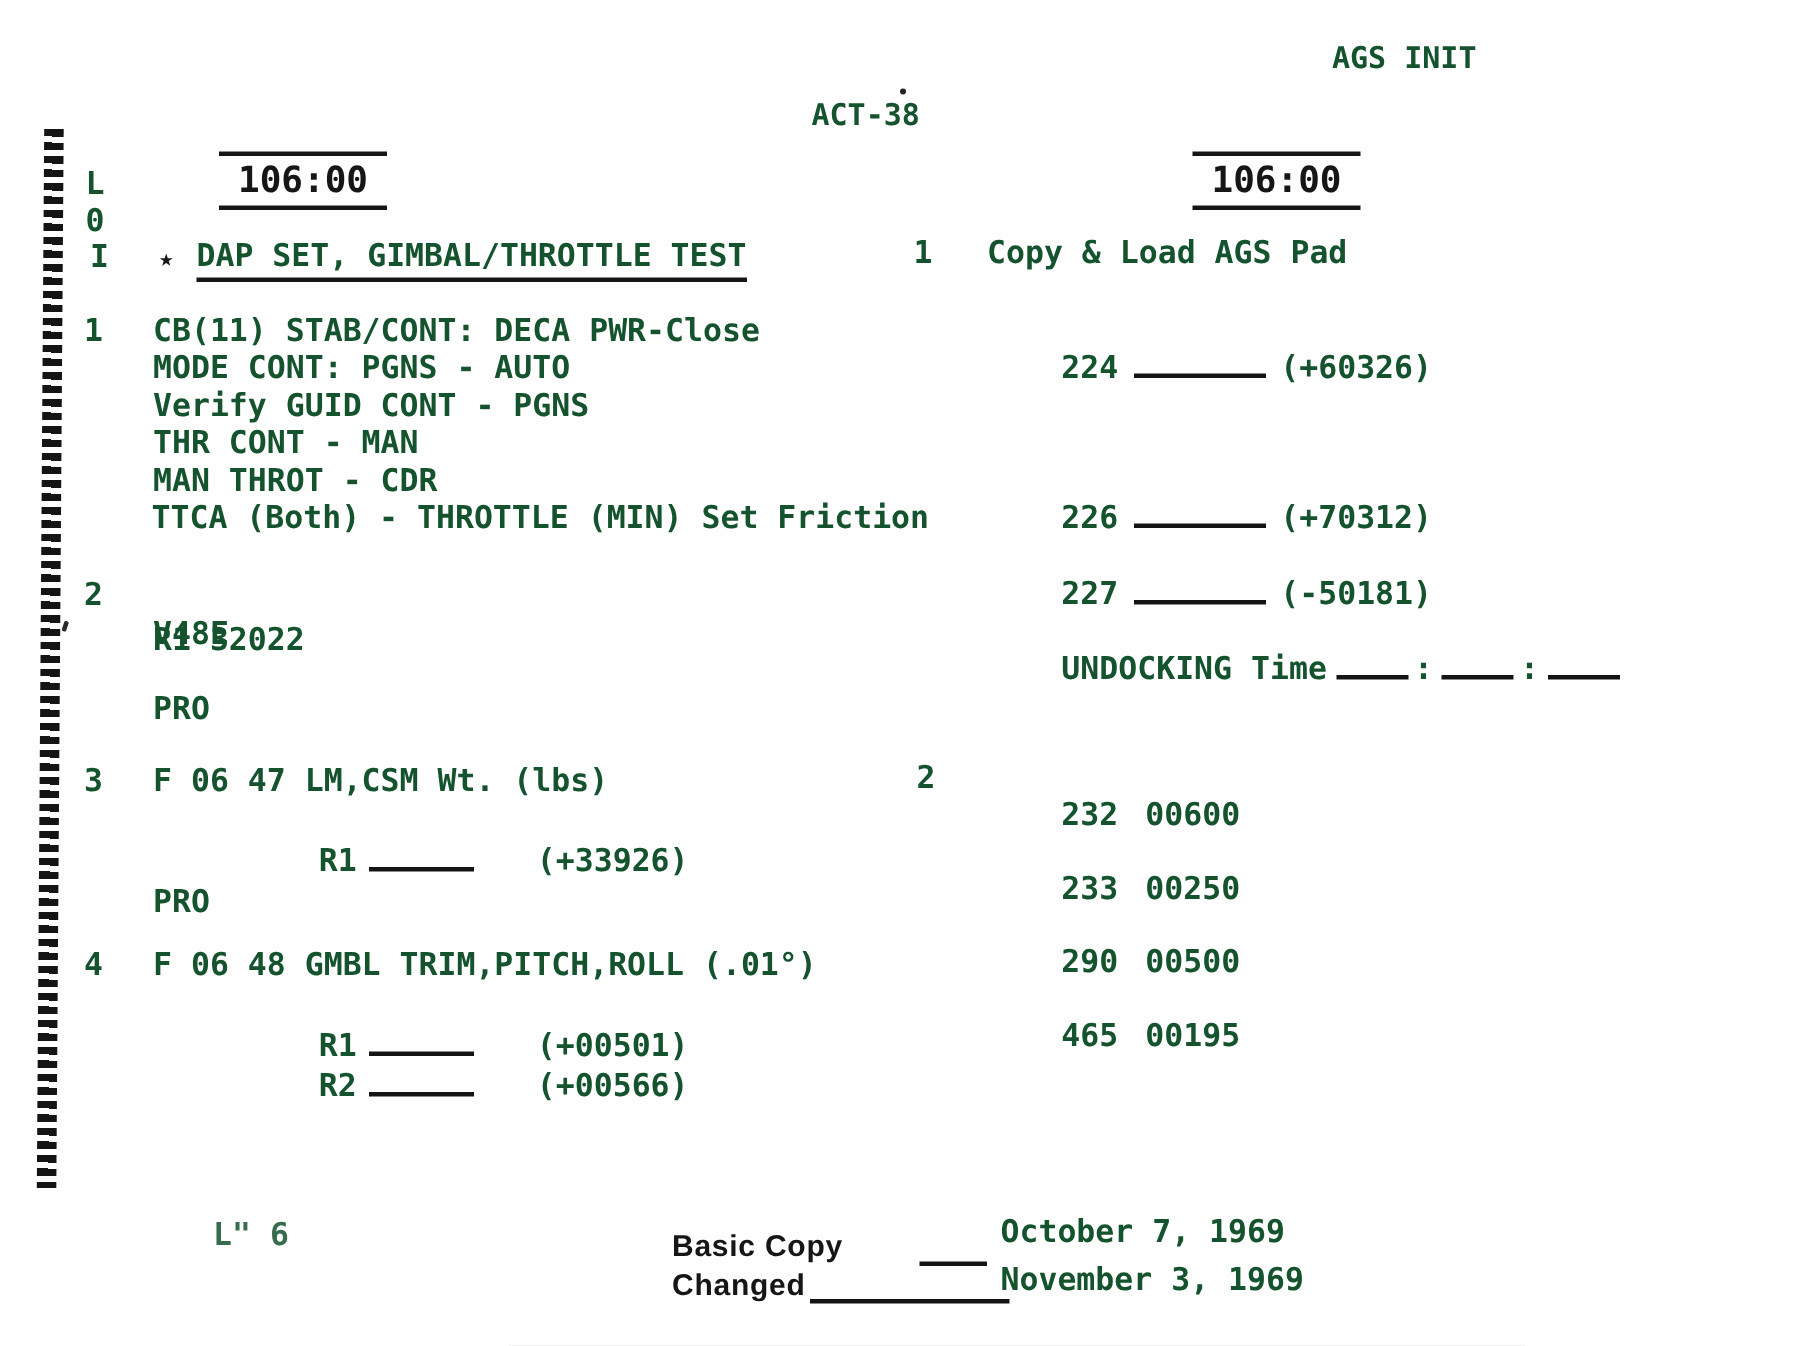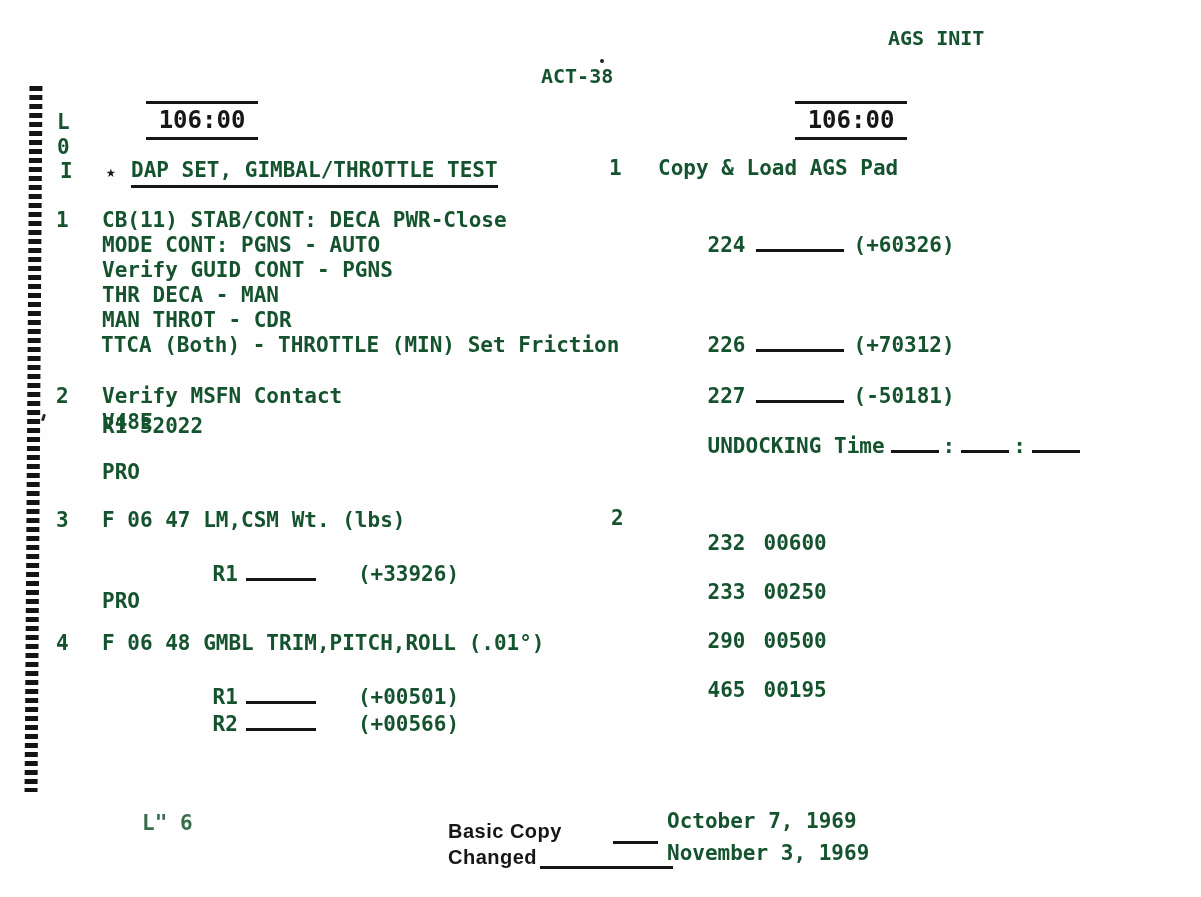--- a/index.html
+++ b/index.html
@@ -66,26 +66,25 @@
   <div class="time-box" style="left:146px;">106:00</div>
   <div class="time-box" style="left:795px;">106:00</div>
 
   <div class="star" style="left:106px; top:164px;">★</div>
   <div class="t" style="left:131px; top:158px;"><span class="underlined">DAP SET, GIMBAL/THROTTLE TEST</span></div>
 
   <div class="t" style="left:56px; top:208px;">1</div>
   <div class="t" style="left:102px; top:208px;">CB(11) STAB/CONT: DECA PWR-Close</div>
   <div class="t" style="left:102px; top:233px;">MODE CONT: PGNS - AUTO</div>
   <div class="t" style="left:102px; top:258px;">Verify GUID CONT - PGNS</div>
-  <div class="t" style="left:102px; top:283px;">THR DECA - MAN</div>
+  <div class="t" style="left:102px; top:283px;">THR CONT - MAN</div>
   <div class="t" style="left:102px; top:308px;">MAN THROT - CDR</div>
   <div class="t" style="left:101px; top:333px;">TTCA (Both) - THROTTLE (MIN) Set Friction</div>
 
   <div class="t" style="left:56px; top:384px;">2</div>
-  <div class="t" style="left:102px; top:384px;">Verify MSFN Contact</div>
   <div class="t" style="left:102px; top:410px;">V48E</div>
   <div class="t" style="left:102px; top:414px;">R1 32022</div>
   <div class="t" style="left:102px; top:460px;">PRO</div>
 
   <div class="t" style="left:56px; top:508px;">3</div>
   <div class="t" style="left:102px; top:508px;">F 06 47 LM,CSM Wt. (lbs)</div>
   <div class="t" style="left:162px; top:535px;">
     <span>R1</span><span class="blank b70"></span><span>(+33926)</span>
   </div>
   <div class="t" style="left:102px; top:589px;">PRO</div>

